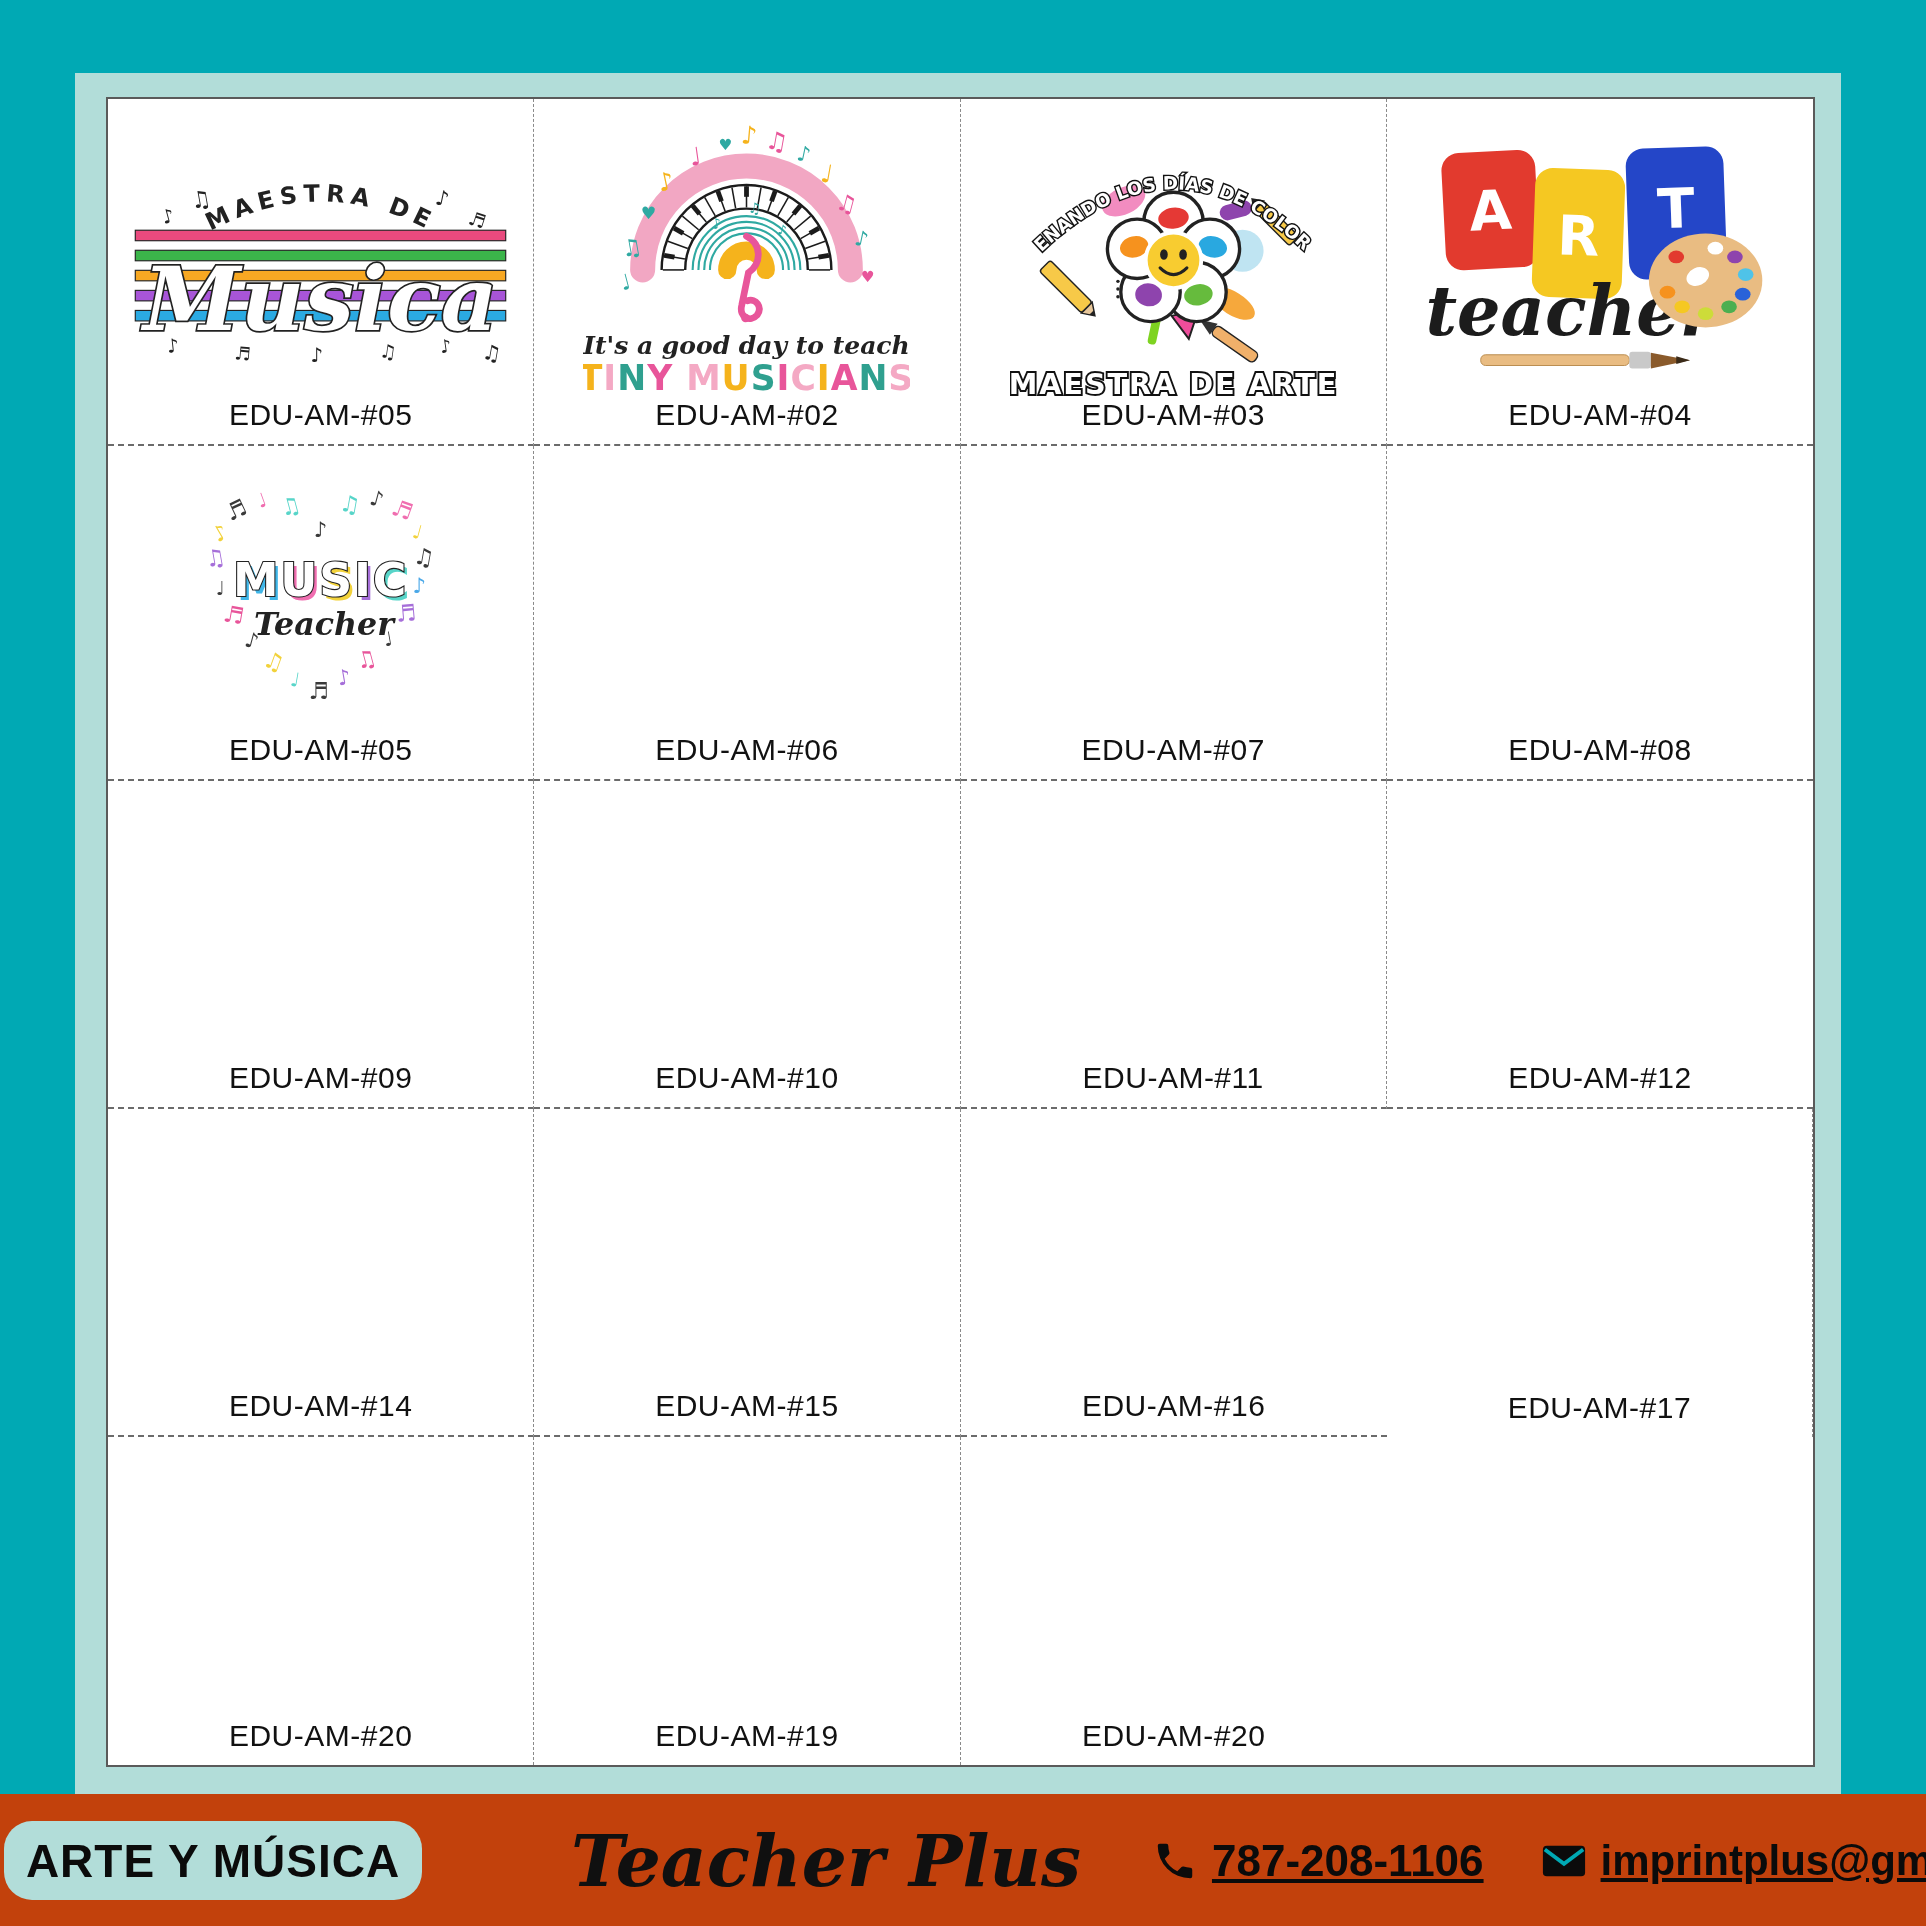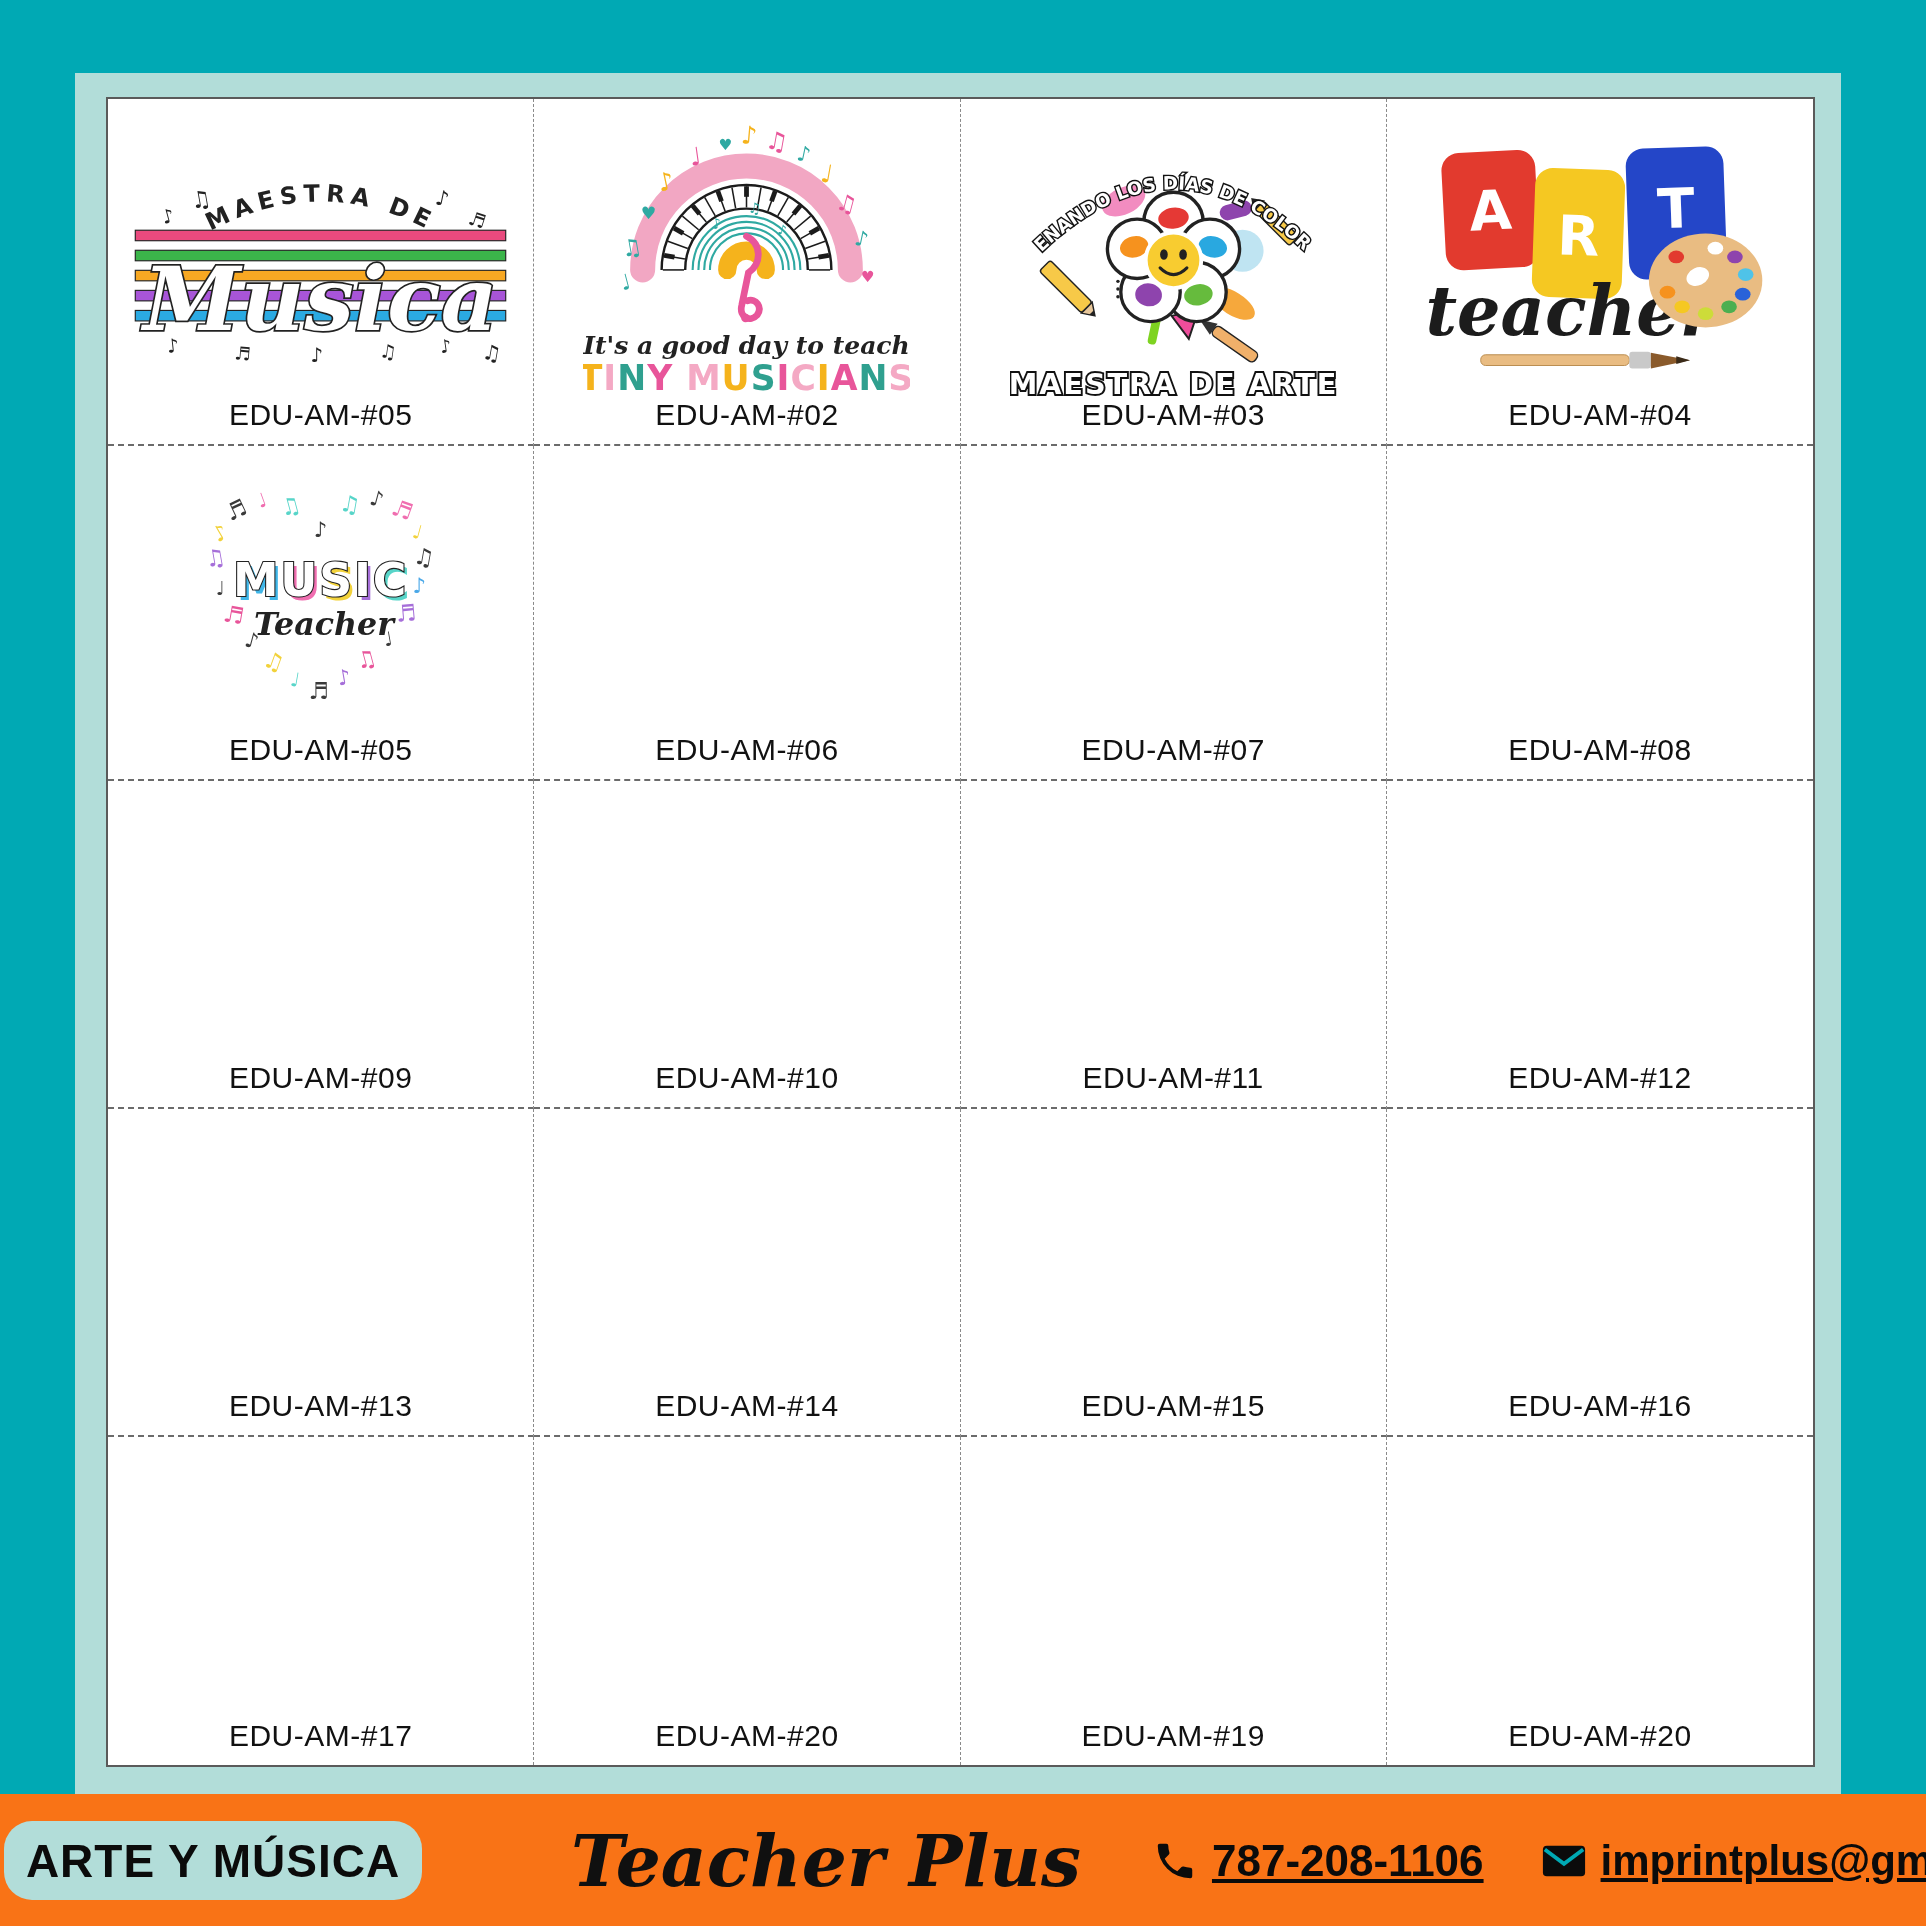--- a/index.html
+++ b/index.html
@@ -24,21 +24,21 @@
   }
   .cell.last-col{border-right:none;}
   .cell.last-row{border-bottom:none;}
   .design{flex:1;width:100%;display:flex;align-items:center;justify-content:center;padding:8px 4px 40px 4px;box-sizing:border-box;}
   .cell-label{
     position:absolute;bottom:12px;left:0;right:0;text-align:center;
     font-size:30px;color:#111;letter-spacing:0.5px;
   }
   .footer{
     position:absolute;left:0;top:1794px;width:1927px;height:133px;
-    display:flex;align-items:center;background:#f97316;
+    display:flex;align-items:center;background:#c2410c;
   }
   .category-pill{
     margin-left:4px;width:418px;height:79px;background:#B2DDD9;border-radius:28px;
     display:flex;align-items:center;justify-content:center;flex:0 0 auto;
   }
   .category-pill span{font-size:46px;font-weight:bold;color:#0b0b0b;letter-spacing:1px;}
   .brand{
     margin-left:149px;font-size:71px;color:#101010;flex:0 0 auto;
     font-family:"DejaVu Serif", serif;font-style:italic;font-weight:bold;
   }
@@ -327,24 +327,20 @@
     <div class="design"></div>
     <div class="cell-label">EDU-AM-#11</div>
   </div>
   <div class="cell last-col">
     <div class="design"></div>
     <div class="cell-label">EDU-AM-#12</div>
   </div>
 
   <div class="cell">
     <div class="design"></div>
-    <div class="cell-label">EDU-AM-#13</div>
-  </div>
-  <div class="cell">
-    <div class="design"></div>
     <div class="cell-label">EDU-AM-#14</div>
   </div>
   <div class="cell">
     <div class="design"></div>
     <div class="cell-label">EDU-AM-#15</div>
   </div>
   <div class="cell last-col">
     <div class="design"></div>
     <div class="cell-label">EDU-AM-#16</div>
   </div>

